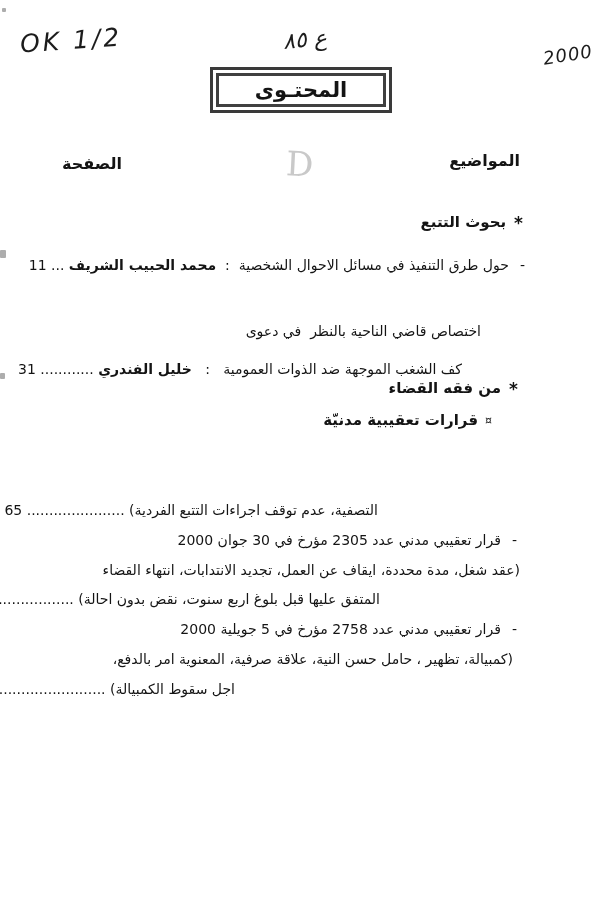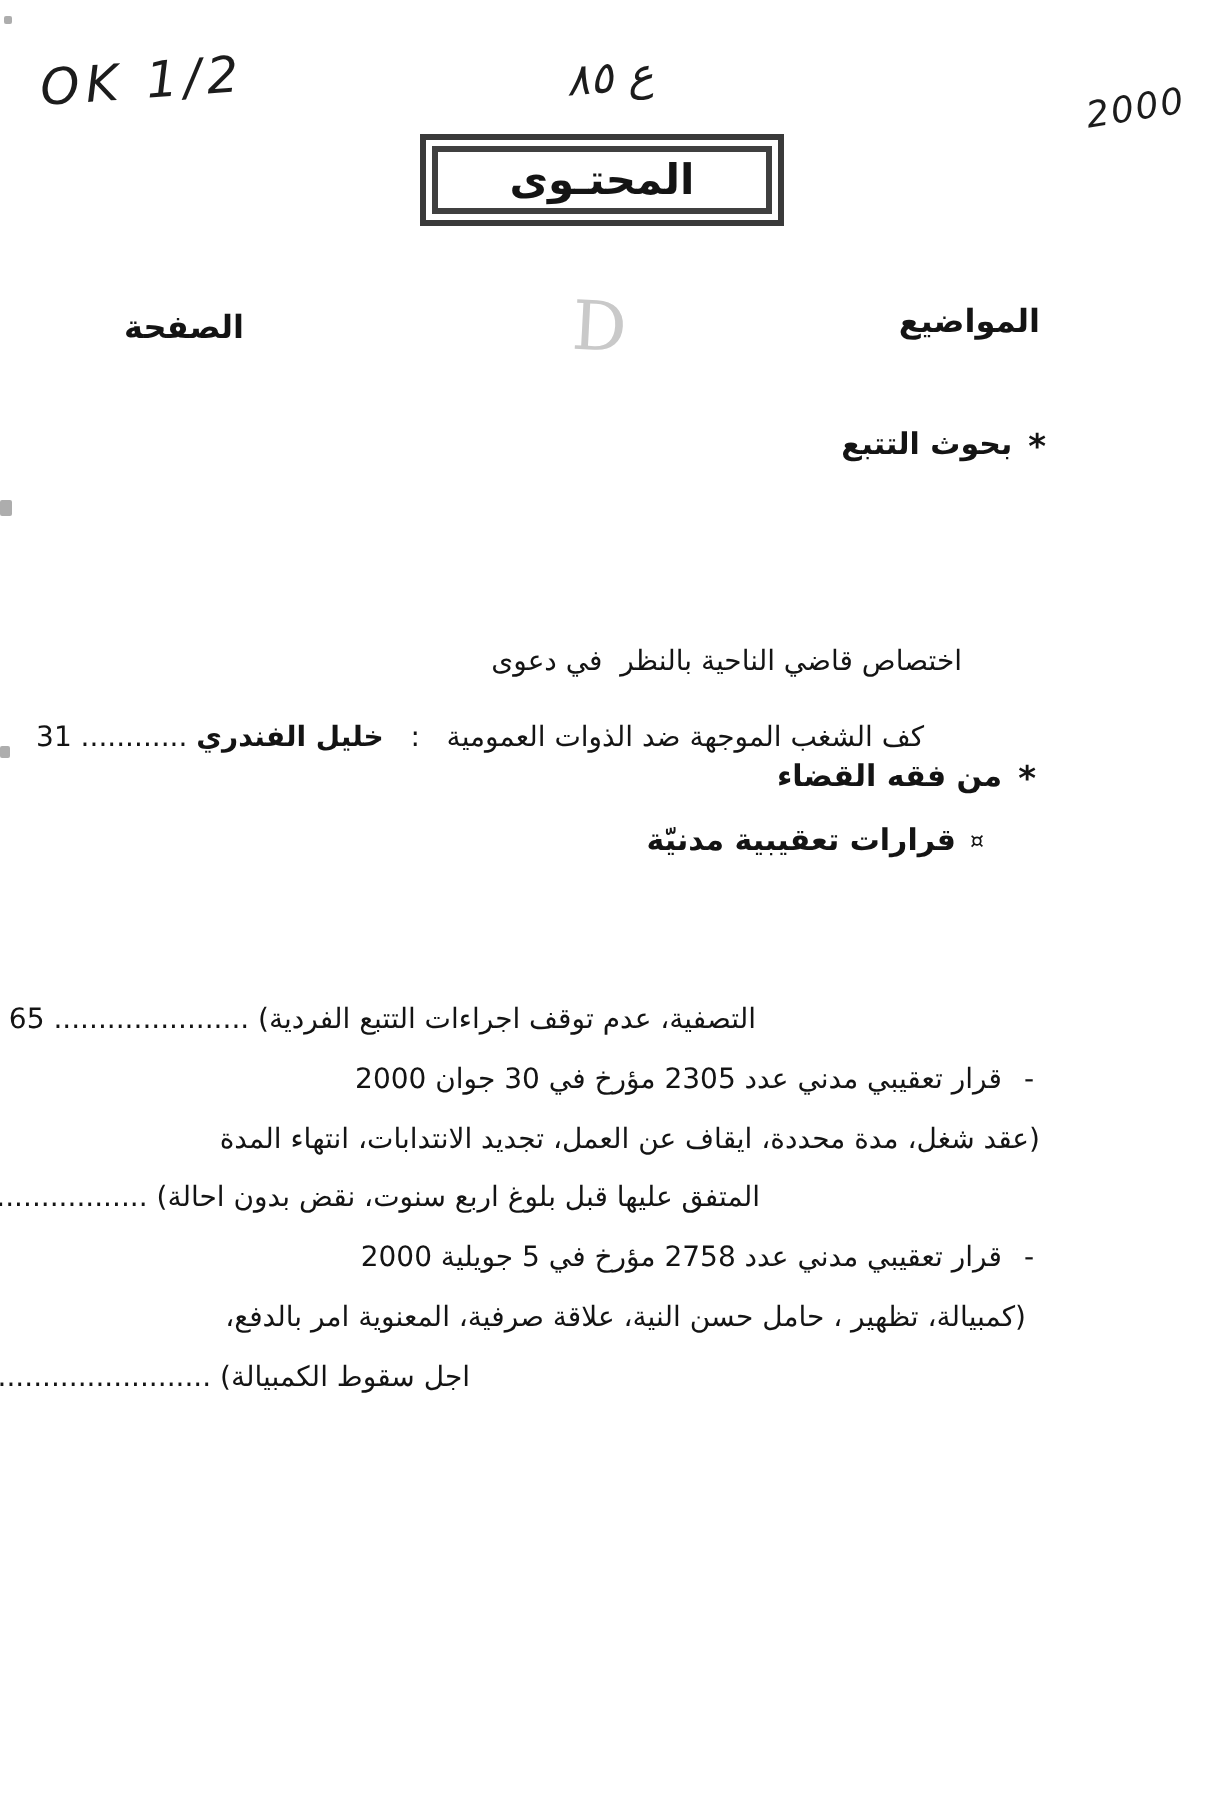--- a/index.html
+++ b/index.html
@@ -57,20 +57,23 @@
 
   <div class="stamp">D</div>
 
   <div class="col-head col-topics">المواضيع</div>
   <div class="col-head col-page">الصفحة</div>
 
   <div class="line sec" style="top:212px;right:92px">
     <span class="bullet bullet-star">*</span><span>بحوث التتبع</span>
   </div>
 
+  <div class="line" style="top:255px;right:90px">
+    <span class="bullet bullet-dash">-</span><span>حول طرق التنفيذ في مسائل الاحوال الشخصية &nbsp;:&nbsp; </span><span class="b">محمد الحبيب الشريف</span><span> ... </span><span>11</span>
+  </div>
 
   <div class="line" style="top:321px;right:134px">
     <span>اختصاص قاضي الناحية بالنظر &nbsp;في دعوى</span>
   </div>
   <div class="line" style="top:359px;right:153px">
     <span>كف الشغب الموجهة ضد الذوات العمومية &nbsp;&nbsp;:&nbsp;&nbsp; </span><span class="b">خليل الفندري</span><span> ............ </span><span>31</span>
   </div>
 
   <div class="line sec" style="top:378px;right:97px">
     <span class="bullet bullet-star">*</span><span>من فقه القضاء</span>
@@ -81,21 +84,21 @@
   </div>
 
   <div class="line" style="top:500px;right:237px">
     <span>التصفية، عدم توقف اجراءات التتبع الفردية) </span><span>...................... </span><span>65</span>
   </div>
 
   <div class="line" style="top:530px;right:98px">
     <span class="bullet bullet-dash">-</span><span>قرار تعقيبي مدني عدد 2305 مؤرخ في 30 جوان 2000</span>
   </div>
   <div class="line" style="top:560px;right:95px">
-    <span>(عقد شغل، مدة محددة، ايقاف عن العمل، تجديد الانتدابات، انتهاء المدة</span>
+    <span>(عقد شغل، مدة محددة، ايقاف عن العمل، تجديد الانتدابات، انتهاء القضاء</span>
   </div>
   <div class="line" style="top:589px;right:235px">
     <span>المتفق عليها قبل بلوغ اربع سنوت، نقض بدون احالة) </span><span>.................. </span>
   </div>
 
   <div class="line" style="top:619px;right:98px">
     <span class="bullet bullet-dash">-</span><span>قرار تعقيبي مدني عدد 2758 مؤرخ في 5 جويلية 2000</span>
   </div>
   <div class="line" style="top:649px;right:102px">
     <span>(كمبيالة، تظهير ، حامل حسن النية، علاقة صرفية، المعنوية امر بالدفع،</span>

